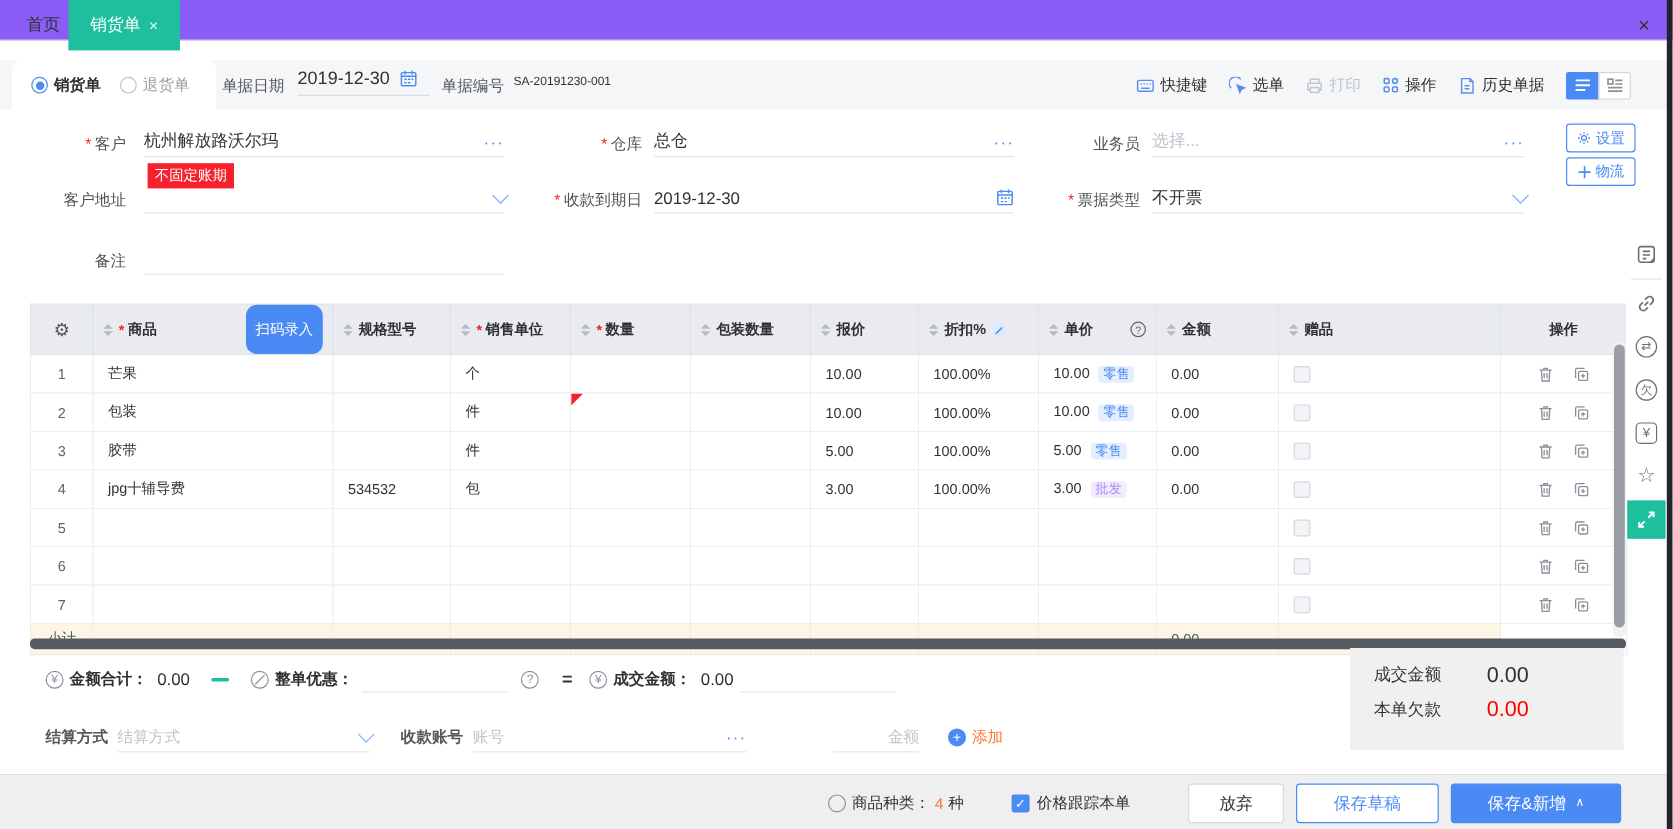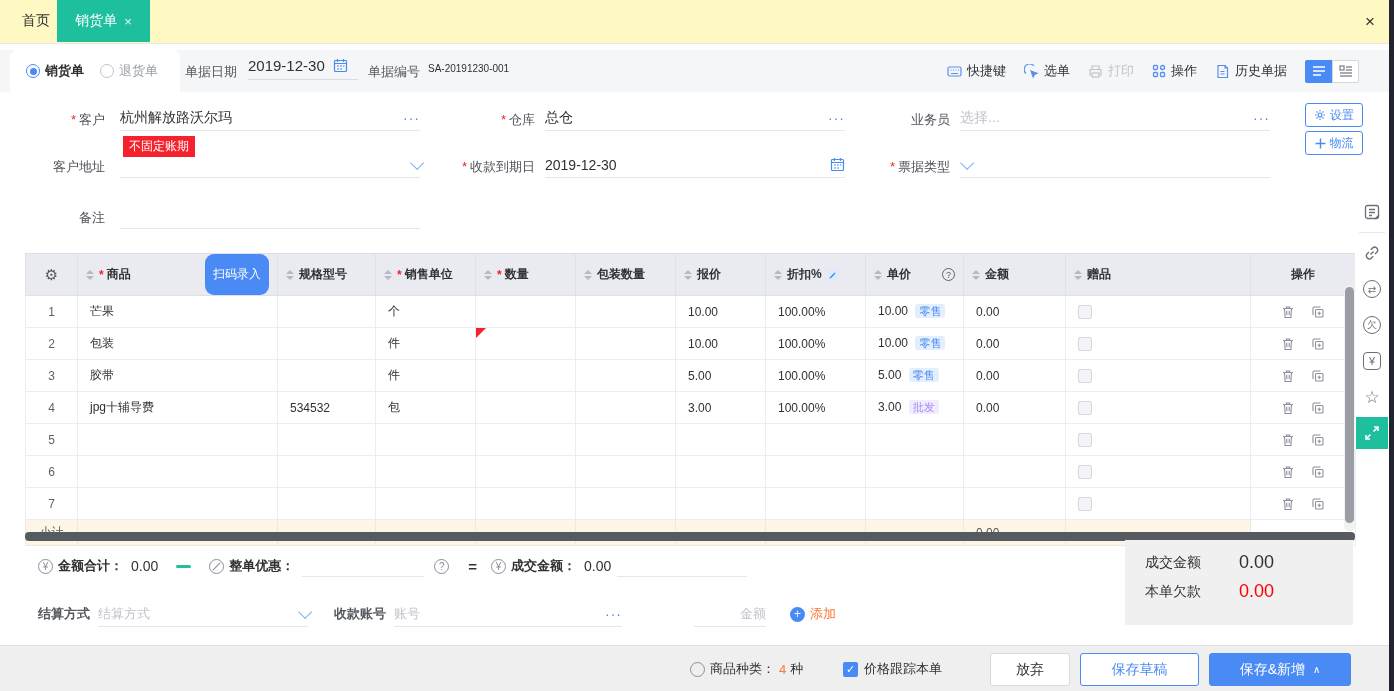--- a/index.html
+++ b/index.html
@@ -2,21 +2,21 @@
 <html><head>
 <meta charset="utf-8">
 <style>
   * { margin:0; padding:0; box-sizing:border-box; }
   html,body { background:#fff; }
   body { font-family:"Liberation Sans","DejaVu Sans",sans-serif; font-size:12px; color:#303133; }
   .app { position:relative; width:1394px; height:691px; background:#fff; overflow:hidden; }
   .abs { position:absolute; }
 
   
-  .tabbar { left:0; top:0; width:1394px; height:44px; background:#fef9c3; border-bottom:1px solid #e8e8e8; }
+  .tabbar { left:0; top:0; width:1394px; height:34px; background:#8b5cf6; border-bottom:1px solid #e8e8e8; }
   .tab-home { left:10px; top:0; height:42px; display:flex; align-items:center; padding:0 12px; font-size:14px; color:#303133; cursor:pointer; }
   .tab-active { left:57px; top:0; height:42px; width:93px; background:#1dbf9d; color:#fff; font-size:14px; display:flex; align-items:center; justify-content:center; gap:7px; }
   .tab-active .x { font-size:13px; opacity:.9; }
   .win-close { right:14px; top:12px; font-size:17px; color:#303133; width:20px; text-align:center; cursor:pointer; }
   .right-edge { right:0; top:0; width:5px; height:691px; background:#232330; }
 
   
   .subbar { left:0; top:50px; width:1389px; height:42px; background:#f4f6f8; }
   .type-pill { left:10px; top:0; width:170px; height:42px; background:#fff; border-radius:8px 8px 0 0; display:flex; align-items:center; gap:16px; padding-left:16px; }
   .radio { display:flex; align-items:center; gap:5px; font-size:13px; cursor:pointer; }
@@ -252,20 +252,21 @@
     </div>
 
     <div class="flabel" style="left:860px;top:19px;width:90px;">业务员</div>
     <div class="ffield" style="left:960px;top:13px;width:310px;">
       <span class="grow placeholder">选择...</span>
       <span class="dots">···</span>
     </div>
 
     <div class="flabel" style="left:860px;top:66px;width:90px;"><span class="req">*</span><span>票据类型</span></div>
     <div class="ffield" style="left:960px;top:60px;width:310px;">
+      <span class="grow">不开票</span>
       <span class="chev"></span>
     </div>
 
     <div class="side-btn" style="top:11px;">
       <svg width="12" height="12" viewBox="0 0 12 12" fill="none" stroke="#4a8af4" stroke-width="1.1">
           <circle cx="6" cy="6" r="2"></circle>
           <path d="M6 1v1.5M6 9.5V11M1 6h1.5M9.5 6H11M2.5 2.5l1 1M8.5 8.5l1 1M9.5 2.5l-1 1M3.5 8.5l-1 1"></path>
         </svg>
       <span>设置</span>
     </div>

